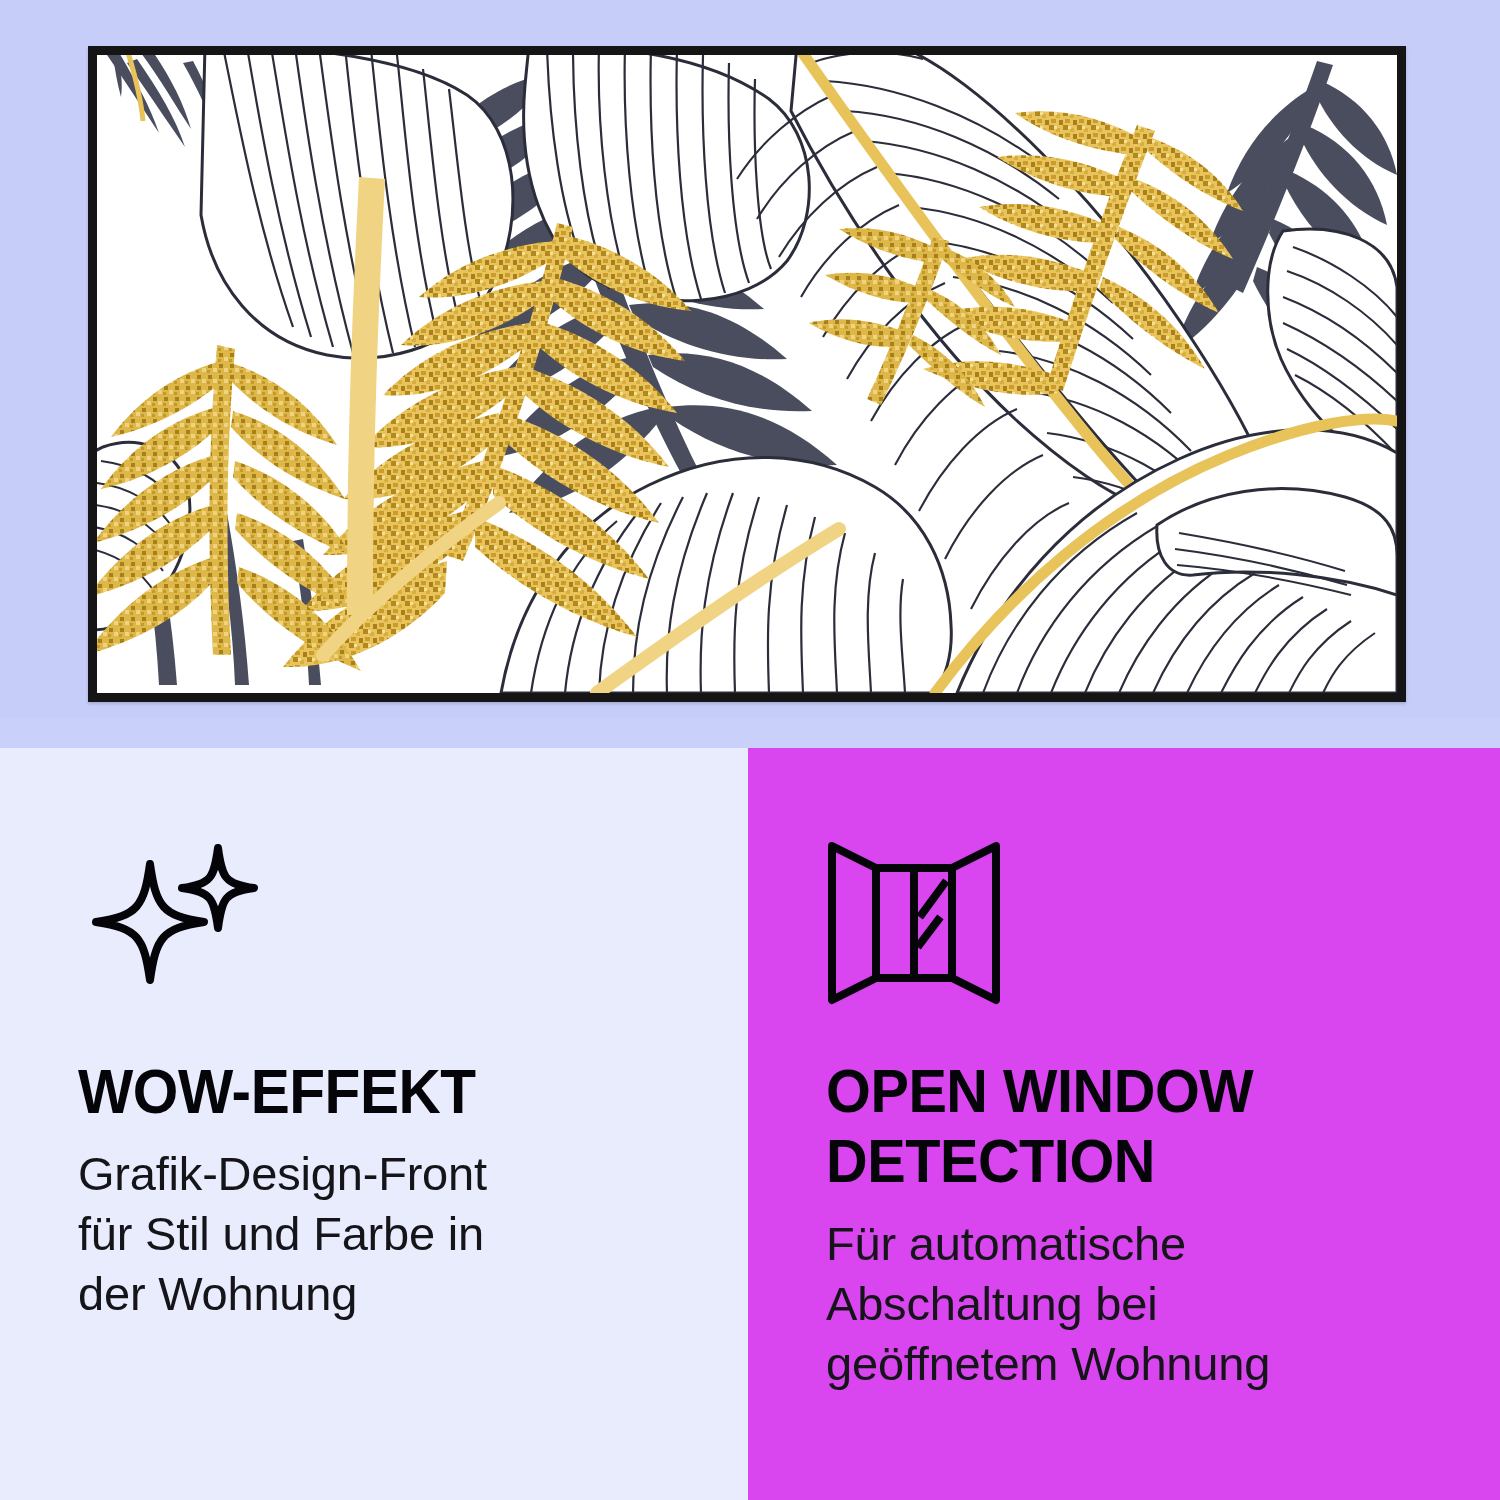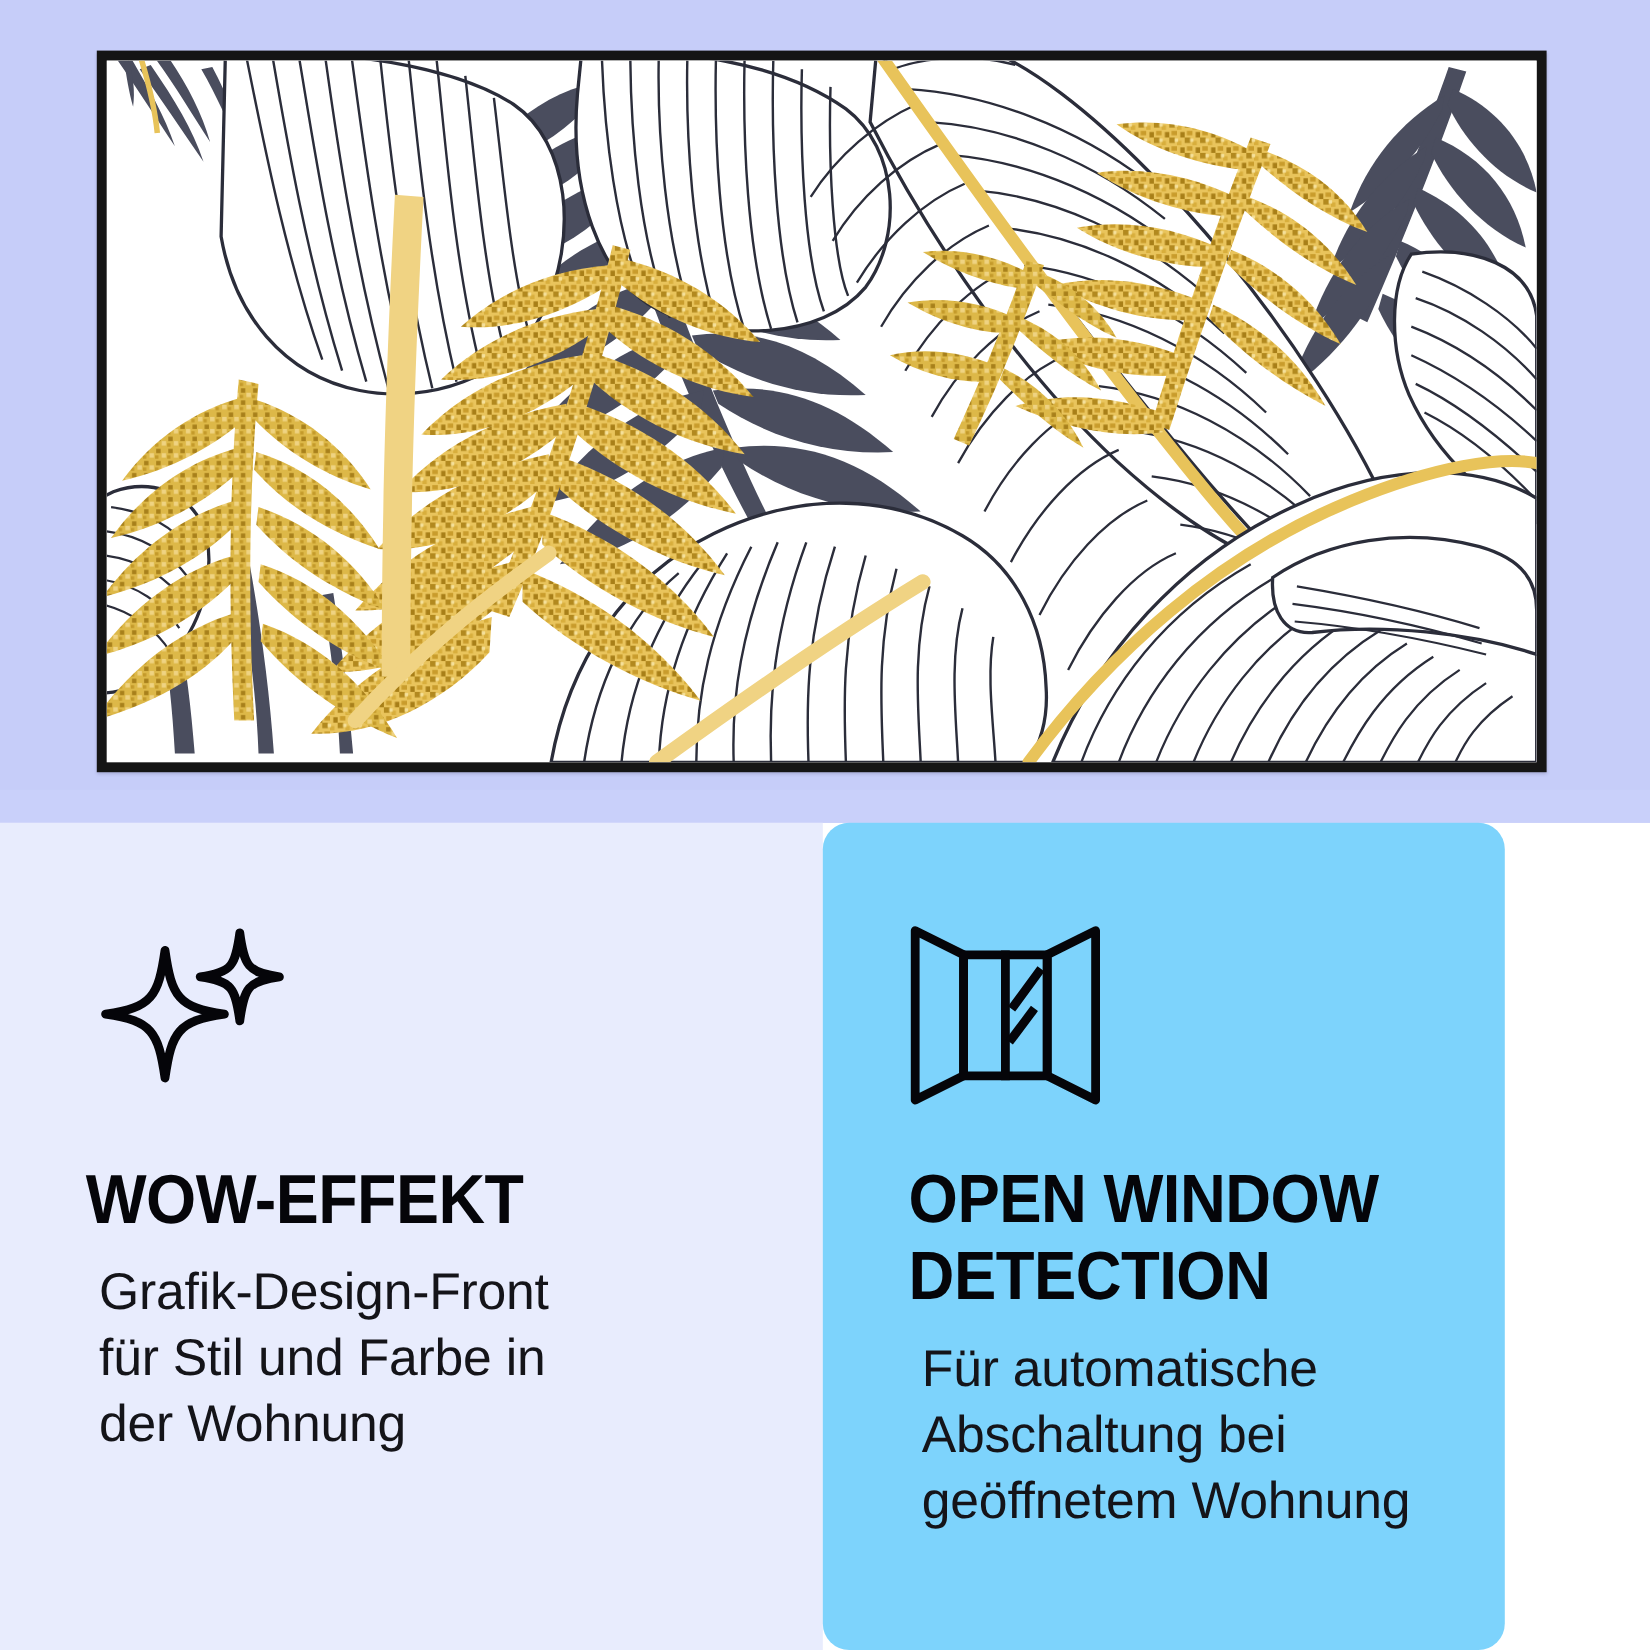--- a/index.html
+++ b/index.html
@@ -77,23 +77,22 @@
     position: relative;
     height: 752px;
     box-sizing: border-box;
     padding: 92px 56px 0 78px;
   }
   .panel-left {
     width: 748px;
     background: #e8ecfd;
   }
   .panel-right {
-    width: 620px;
-    background: #7dd3fc;
-    border-radius: 24px;
+    width: 752px;
+    background: #d946ef;
   }
 
   .feature-icon {
     height: 170px;
     margin-bottom: 46px;
   }
   .feature-icon svg {
     display: block;
   }
 
@@ -110,21 +109,21 @@
     white-space: pre-line;
   }
 
   .feature-body {
     font-family: "Liberation Sans", sans-serif;
     font-weight: 300;
     font-size: 47px;
     line-height: 60px;
     letter-spacing: -0.2px;
     color: #141419;
-    margin: 12px;
+    margin: 0;
     white-space: pre-line;
   }
   .panel-right .feature-title { font-size: 62px; line-height: 70px; }
 </style>
 </head>
 <body>
 
 <div class="page">
 
   <div class="hero">

